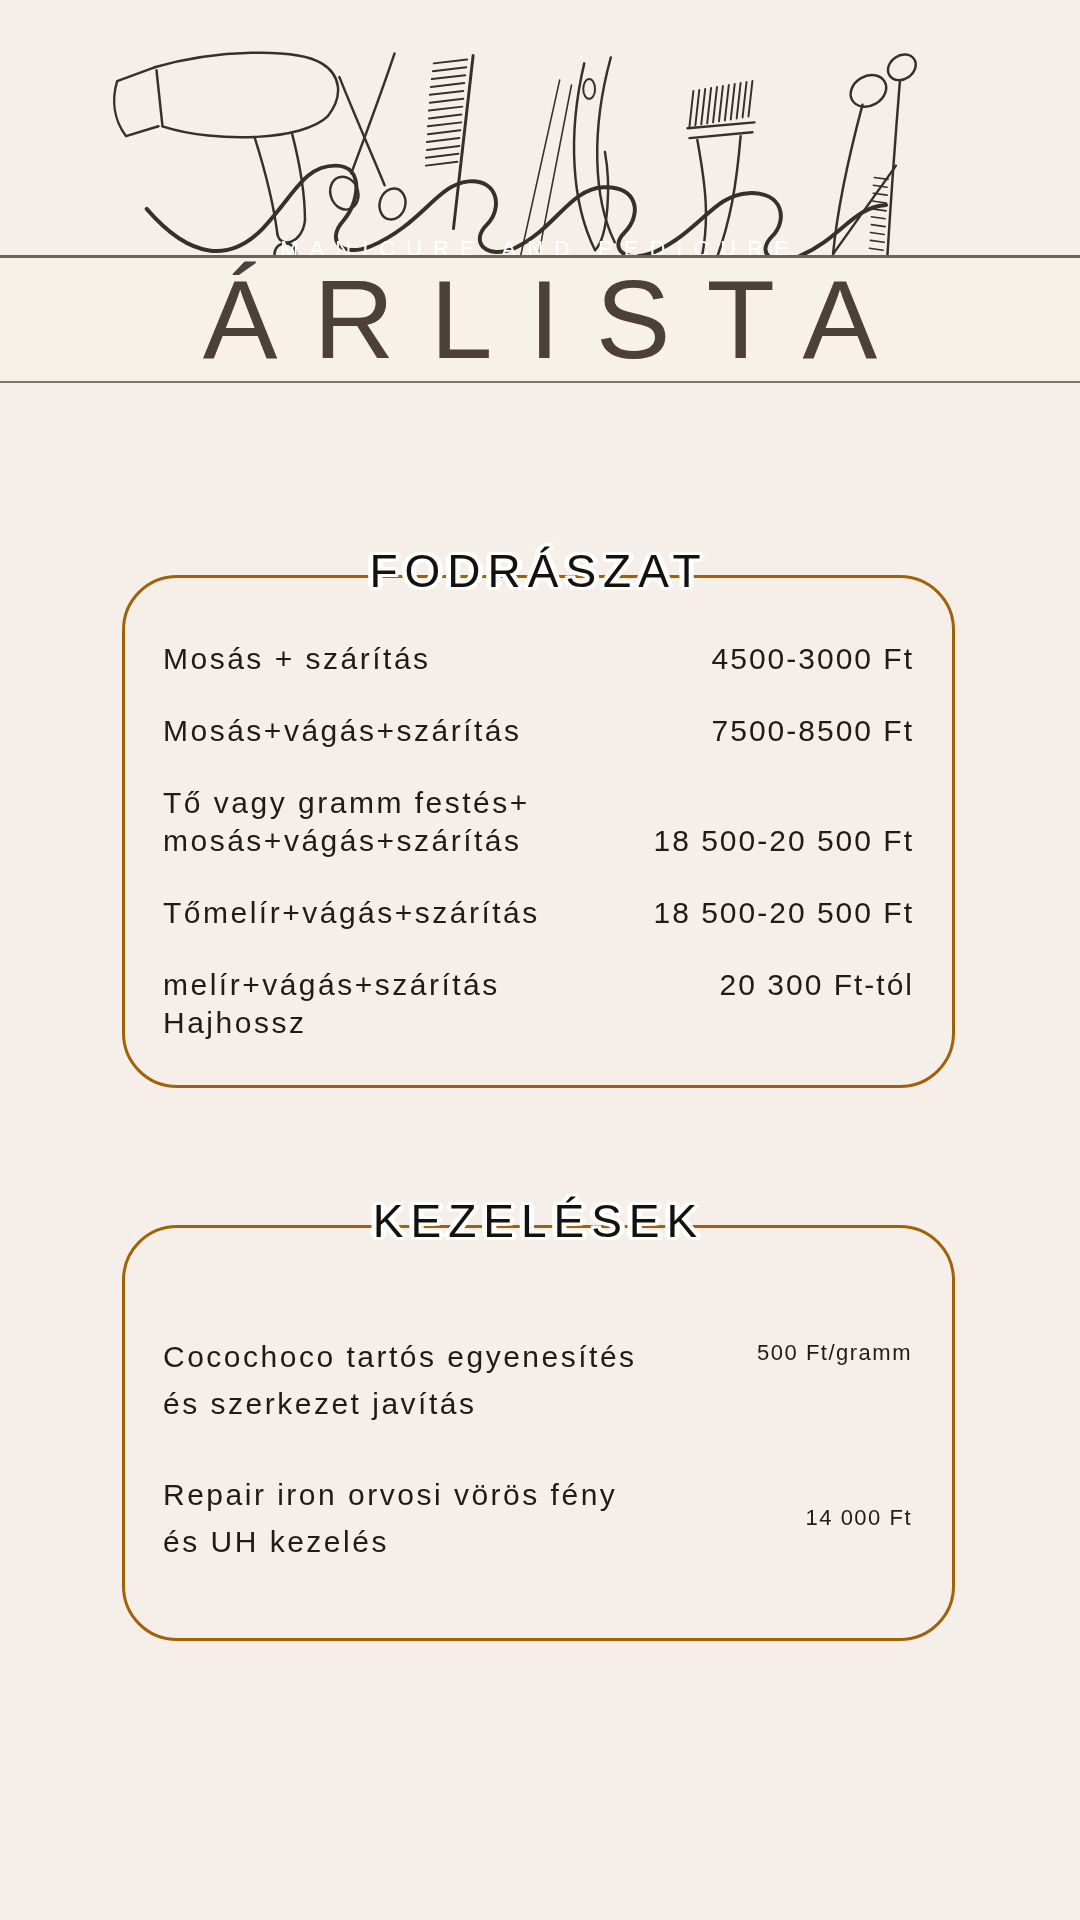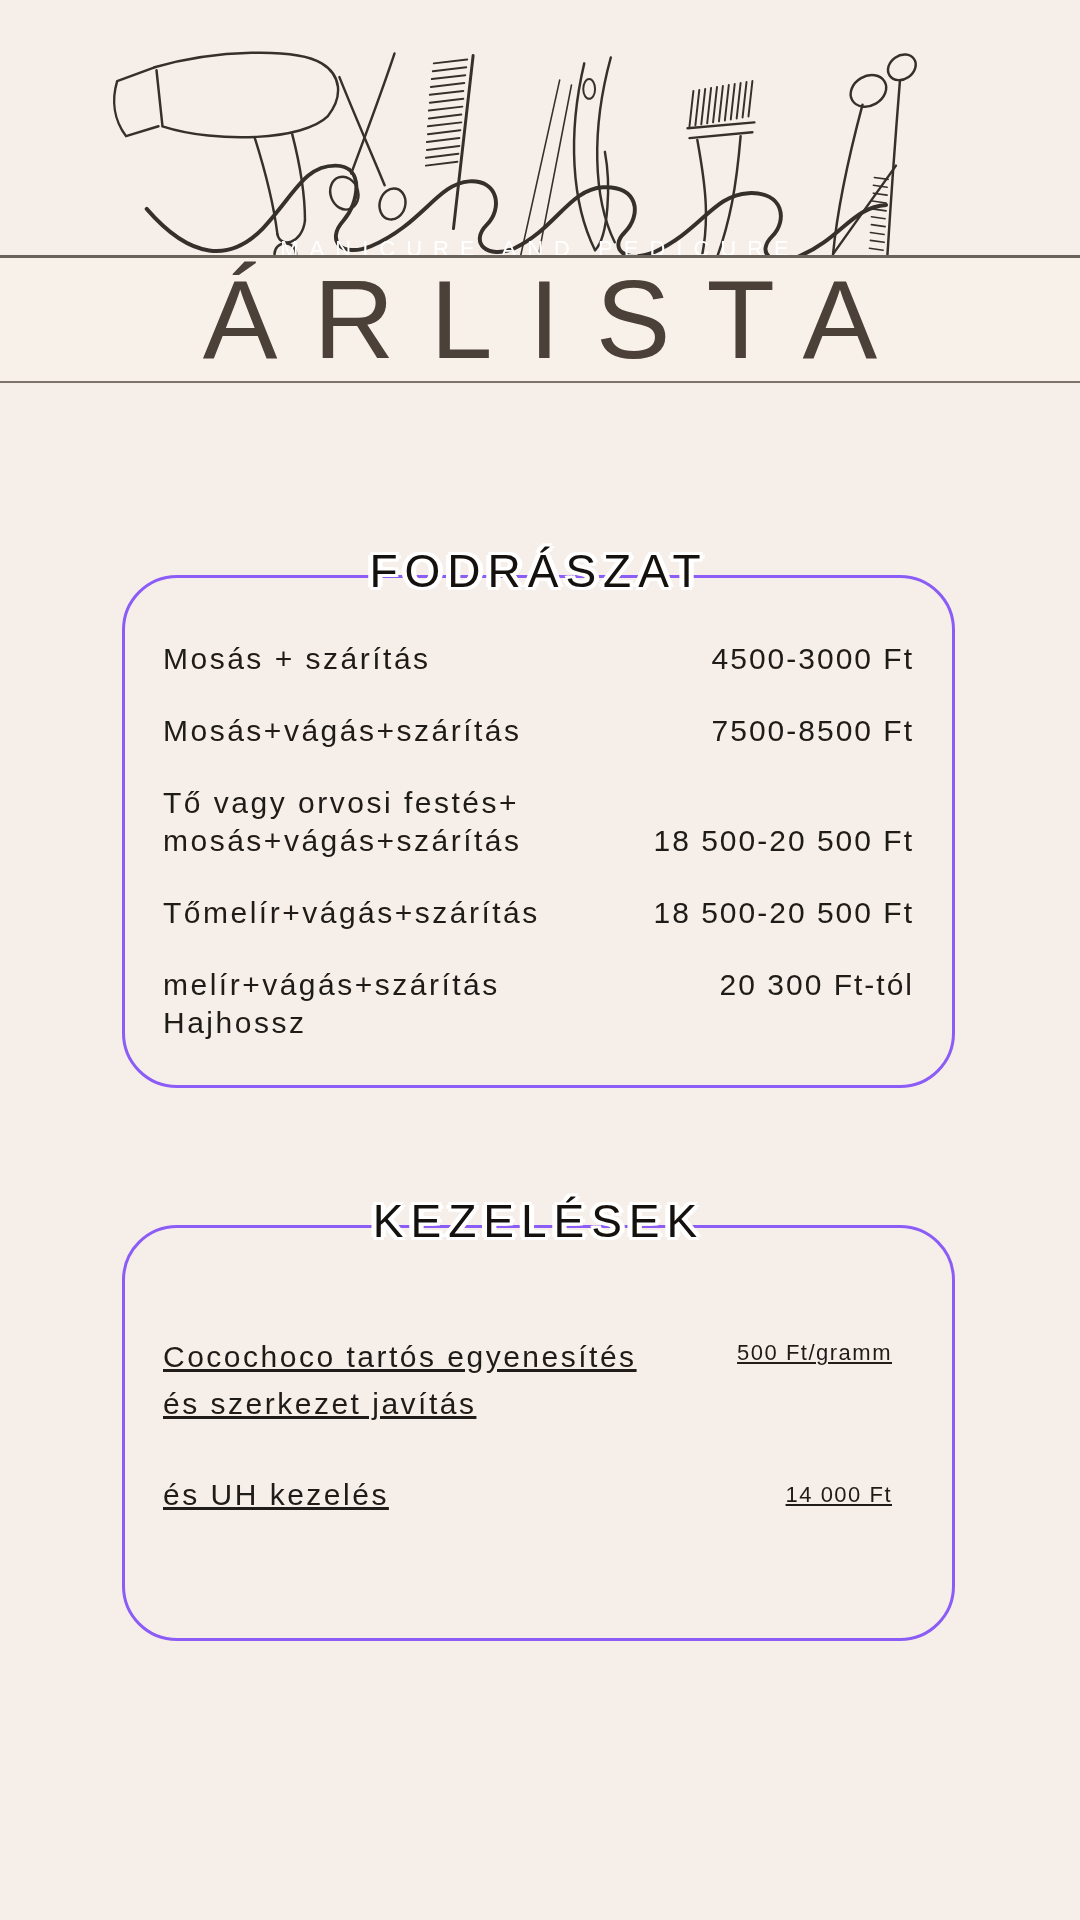--- a/index.html
+++ b/index.html
@@ -22,35 +22,35 @@
     background:#f8f1ea;border-top:3px solid #6a635b;border-bottom:2px solid #7d756c;
     display:flex;align-items:center;justify-content:center;box-sizing:border-box;
   }
   .title-band h1{
     margin:0;margin-right:-36px;font-weight:400;font-size:112px;
     letter-spacing:36px;color:#4b4139;line-height:1;white-space:nowrap;
   }
   
   .menu-box{
     position:absolute;left:122px;width:833px;box-sizing:border-box;
-    border:3px solid #8b5cf6;border-radius:55px;background:transparent;
+    border:3px solid #a16207;border-radius:55px;background:transparent;
   }
   #sections .menu-box:nth-of-type(1){top:575px;height:513px;}
   #sections .menu-box:nth-of-type(2){top:1225px;height:416px;}
   .box-heading{
     position:absolute;top:-34px;left:50%;transform:translateX(-50%);
     margin:0;padding:0 8px;font-weight:400;font-size:46px;letter-spacing:7px;
     color:#15110e;white-space:nowrap;
     text-shadow:
       -3px 0 #fff,3px 0 #fff,0 -3px #fff,0 3px #fff,
       -3px -3px #fff,3px 3px #fff,-3px 3px #fff,3px -3px #fff,
       -5px 0 #fff,5px 0 #fff;
   }
   .rows{padding:62px 38px 0 38px;}
-  #sections .menu-box:nth-of-type(2) .rows{padding:105px 60px 0 38px;text-decoration:underline;}
+  #sections .menu-box:nth-of-type(2) .rows{padding:105px 40px 0 38px;}
   .row{display:flex;justify-content:space-between;align-items:flex-start;margin-bottom:34px;gap:32px;}
   #sections .menu-box:nth-of-type(2) .row{margin-bottom:44px;}
   .labels{font-size:30px;letter-spacing:2.5px;line-height:38px;color:#1f1b18;}
   #sections .menu-box:nth-of-type(2) .labels{line-height:47px;}
   .price{
     font-size:30px;letter-spacing:2px;line-height:38px;color:#1f1b18;white-space:nowrap;
   }
   #sections .menu-box:nth-of-type(2) .price{font-size:22px;letter-spacing:1.5px;line-height:40px;}
   .price.align-first{align-self:flex-start;}
   .price.align-second{align-self:flex-end;}
@@ -132,21 +132,21 @@
             <div class="price align-first">4500-3000 Ft</div>
           </div>
           <div class="row">
             <div class="labels">
               <div class="label-line">Mosás+vágás+szárítás</div>
             </div>
             <div class="price align-first">7500-8500 Ft</div>
           </div>
           <div class="row">
             <div class="labels">
-              <div class="label-line">Tő vagy orvosi festés+</div>
+              <div class="label-line">Tő vagy gramm festés+</div>
               <div class="label-line">mosás+vágás+szárítás</div>
             </div>
             <div class="price align-second">18 500-20 500 Ft</div>
           </div>
           <div class="row">
             <div class="labels">
               <div class="label-line">Tőmelír+vágás+szárítás</div>
             </div>
             <div class="price align-first">18 500-20 500 Ft</div>
           </div>
@@ -164,20 +164,21 @@
         <div class="rows">
           <div class="row">
             <div class="labels">
               <div class="label-line">Cocochoco tartós egyenesítés</div>
               <div class="label-line">és szerkezet javítás</div>
             </div>
             <div class="price align-first">500 Ft/gramm</div>
           </div>
           <div class="row">
             <div class="labels">
+              <div class="label-line">Repair iron orvosi vörös fény</div>
               <div class="label-line">és UH kezelés</div>
             </div>
             <div class="price align-middle">14 000 Ft</div>
           </div>
         </div>
       </section>
     </div>
 
 </div>
 

